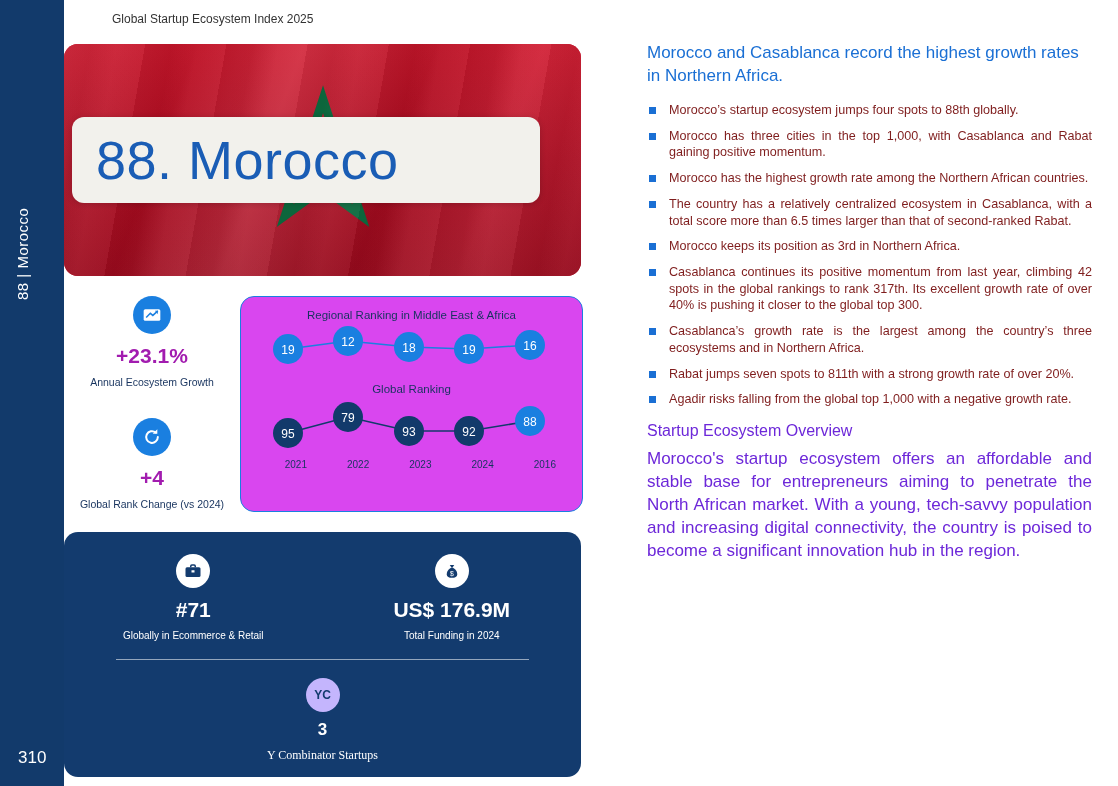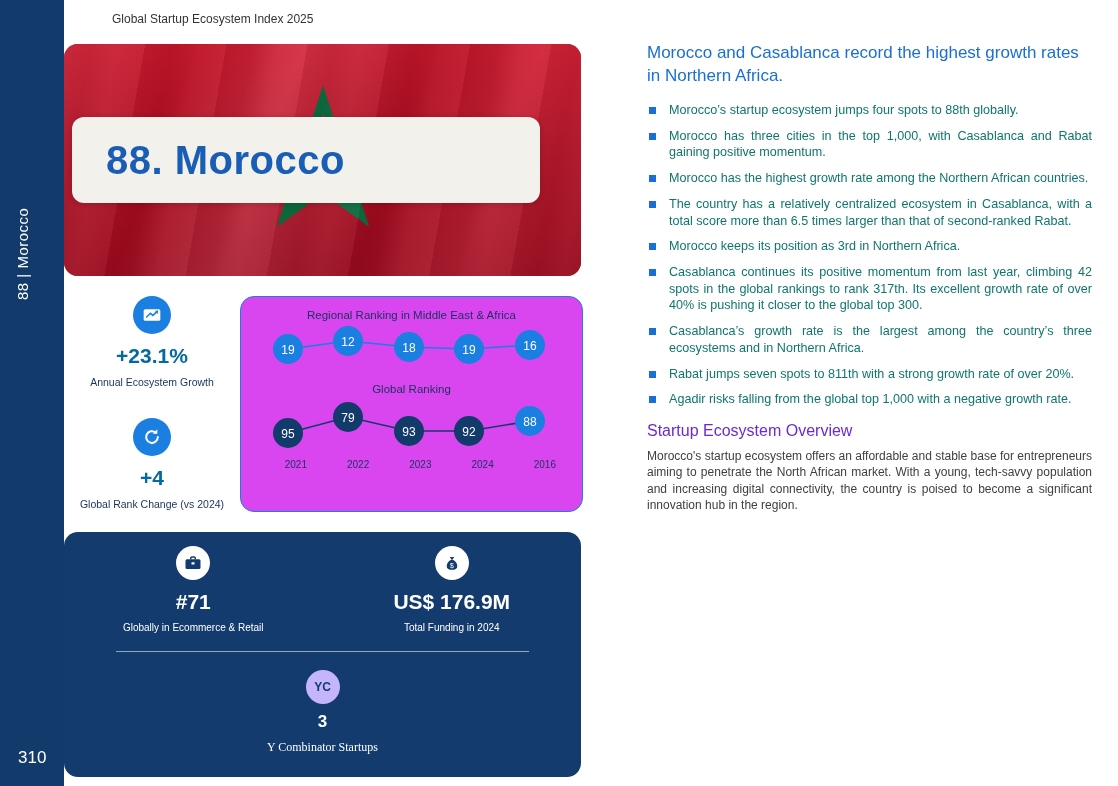--- a/index.html
+++ b/index.html
@@ -91,24 +91,24 @@
     top: 73px;
     width: 468px;
     height: 86px;
     background: #f2f1ec;
     border-radius: 12px;
     display: flex;
     align-items: center;
     box-shadow: 0 1px 6px rgba(0,0,0,0.18);
   }
   .title-card span {
-    padding-left: 34px;
-    font-size: 40px;
+    padding-left: 24px;
+    font-size: 54px;
     color: #1a5db5;
-    font-weight: 700;
+    font-weight: 400;
     letter-spacing: 0.5px;
   }
   
   .stat-block {
     position: absolute;
     text-align: center;
     width: 200px;
   }
   .stat-1 { left: 52px; top: 296px; }
   .stat-2 { left: 52px; top: 418px; }
@@ -116,21 +116,21 @@
     width: 38px; height: 38px;
     border-radius: 50%;
     background: #1a7fe0;
     margin: 0 auto 10px auto;
     display: flex;
     align-items: center;
     justify-content: center;
   }
   .stat-value {
     font-size: 21px;
-    color: #0369a1;
+    color: #a21caf;
     font-weight: 700;
     margin-bottom: 8px;
   }
   .stat-label {
     font-size: 10.5px;
     color: #17335e;
   }
   
   .chart-card {
     position: absolute;
@@ -174,21 +174,21 @@
     top: 532px;
     width: 517px;
     height: 245px;
     background: #133b6e;
     border-radius: 14px;
     color: #ffffff;
   }
   .dp-row {
     display: flex;
     justify-content: space-around;
-    padding-top: 14px;
+    padding-top: 22px;
   }
   .dp-item { text-align: center; width: 220px; }
   .dp-icon {
     width: 34px; height: 34px;
     border-radius: 50%;
     background: #ffffff;
     margin: 0 auto 10px auto;
     display: flex;
     align-items: center;
     justify-content: center;
@@ -237,41 +237,41 @@
     margin: 0;
     padding: 0;
   }
   ul.bullets li {
     position: relative;
     padding-left: 22px;
     margin-bottom: 9px;
     font-size: 12.6px;
     line-height: 1.33;
     text-align: justify;
-    color: #0f766e;
+    color: #7f1d1d;
   }
   ul.bullets li::before {
     content: "";
     position: absolute;
     left: 2px;
     top: 5px;
     width: 7px;
     height: 7px;
     background: #1a6fd4;
   }
   .overview-title {
     font-size: 16px;
     color: #6d28d9;
     margin: 14px 0 8px 0;
   }
   .overview-text {
-    font-size: 12px;
+    font-size: 17px;
     line-height: 1.35;
     text-align: justify;
-    color: #404040;
+    color: #6d28d9;
   }
   
   .contact-bar {
     position: absolute;
     left: 610px;
     top: 724px;
     width: 468px;
     height: 42px;
     border: 1.5px solid #133b6e;
     border-radius: 10px;

